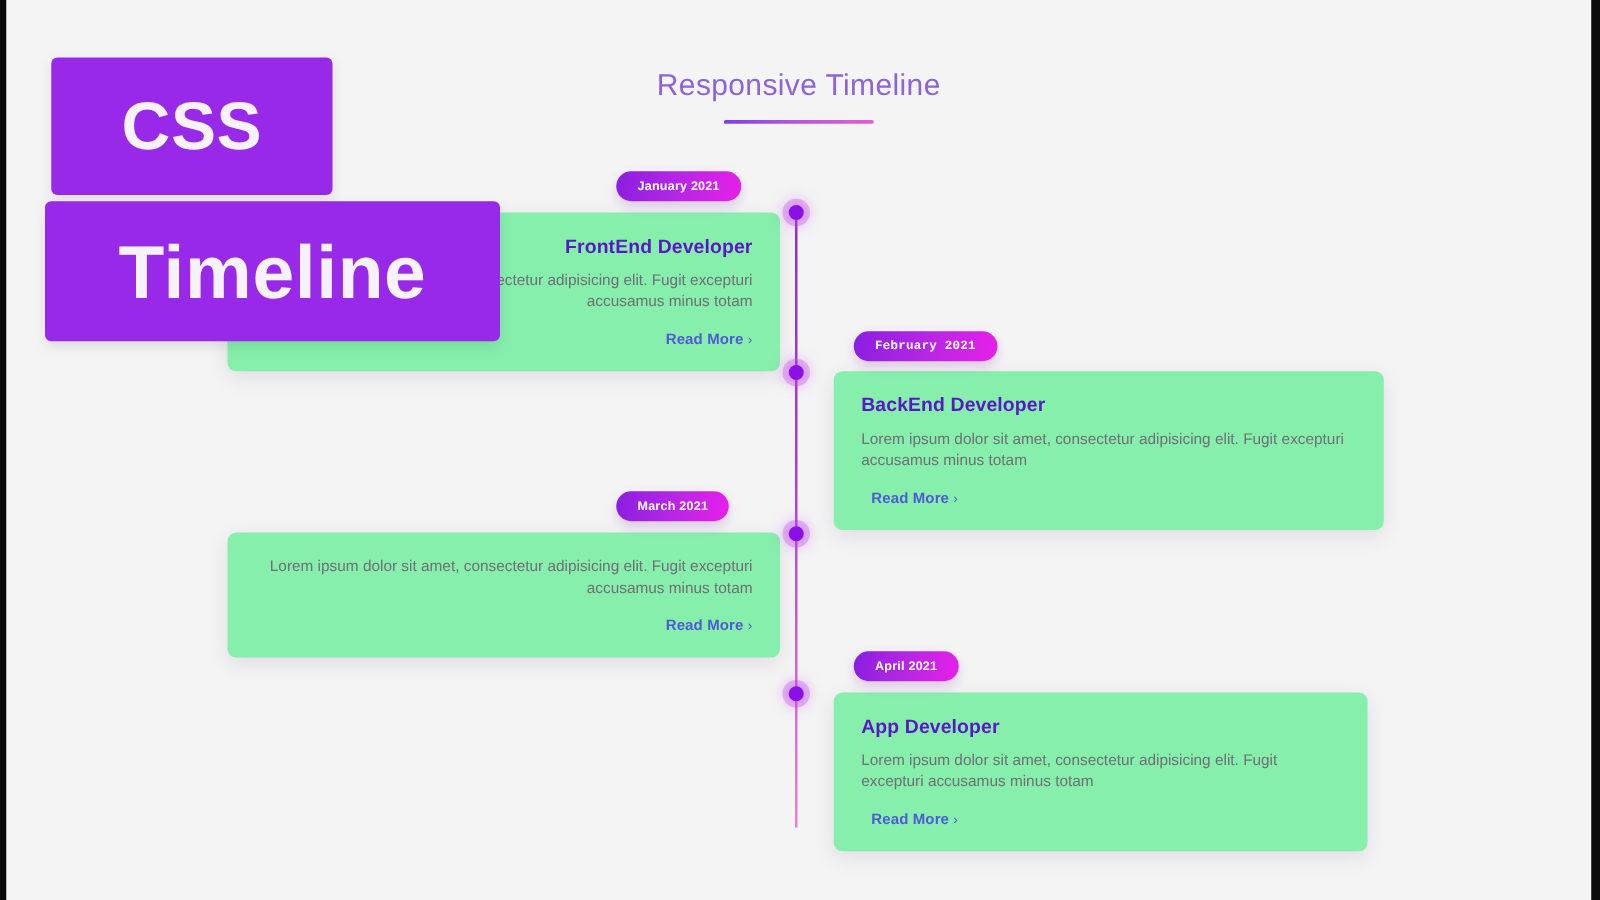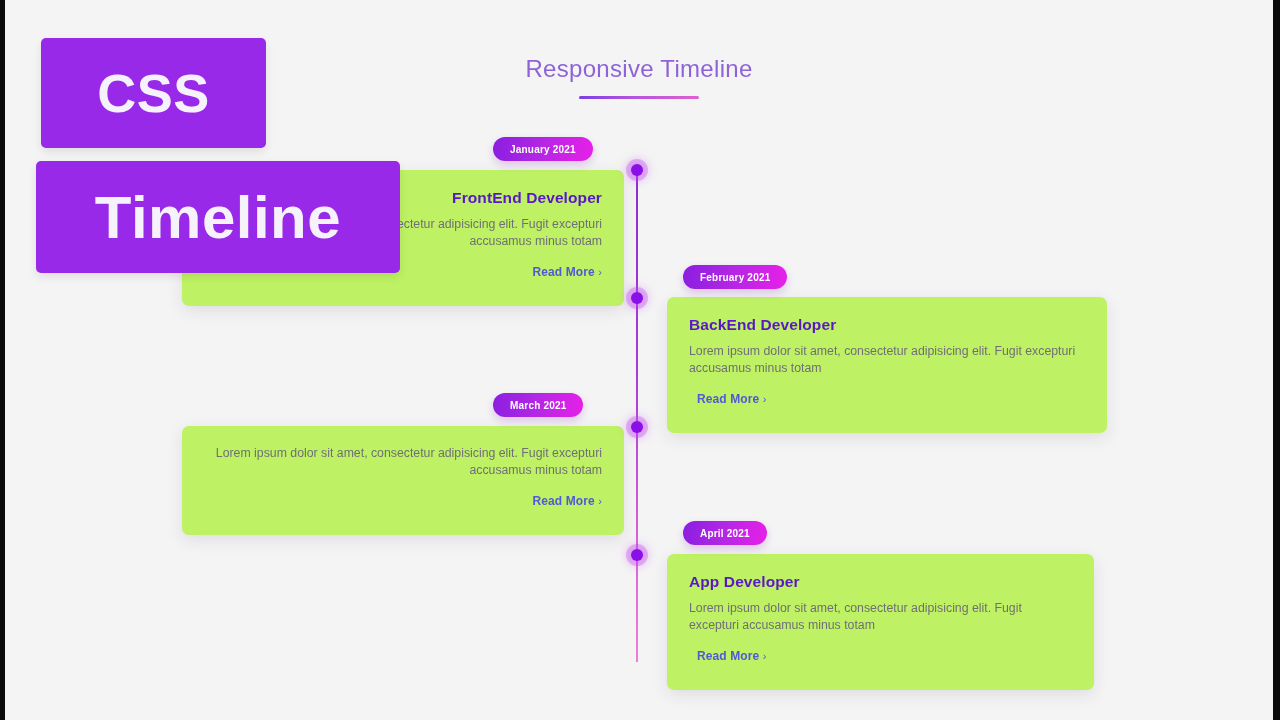--- a/index.html
+++ b/index.html
@@ -47,21 +47,21 @@
     border-radius:5px;
     color:#f6f2fb;
     font-weight:700;
     display:flex;
     align-items:center;
     justify-content:center;
     box-shadow:0 4px 10px rgba(0,0,0,.09);
     z-index:40;
   }
   #ovl-css {
-    left:36px; top:38px; width:225px; height:110px;
+    left:36px; top:46px; width:225px; height:110px;
     font-size:54px; letter-spacing:.5px;
   }
   #ovl-timeline {
     left:31px; top:161px; width:364px; height:112px;
     font-size:60px; letter-spacing:.5px;
   }
 
   
   #timeline {
     position:absolute;
@@ -101,24 +101,24 @@
     display:flex;
     align-items:center;
     justify-content:center;
     white-space:nowrap;
     box-shadow:0 4px 9px rgba(120,20,180,.20);
     z-index:20;
   }
 
   .card {
     position:absolute;
-    background:#bef264;
+    background:#86efac;
     border-radius:7px;
     box-shadow:0 5px 16px rgba(60,40,90,.11);
-    padding:19px 22px 26px;
+    padding:19px 22px 17px;
     z-index:10;
   }
   .card .ctitle {
     color:#5a17c7;
     font-size:15.5px;
     font-weight:700;
     letter-spacing:.1px;
     margin-bottom:9px;
   }
   .card .cbody {
@@ -145,21 +145,21 @@
   .side-left .cfoot { display:block; }
 
   .side-right .cfoot { display:block; text-align:left; }
 
   
   #row1 .badge { left:488px; top:137px; }
   #row1 .dot   { top:164px; }
   #row1 .card  { left:177px; top:170px; width:442px; }
 
   
-  #row2 .badge { left:678px; top:265px; }
+  #row2 .badge { left:678px; top:265px;font-family:Liberation Mono, monospace; }
   #row2 .dot   { top:292px; }
   #row2 .card  { left:662px; top:297px; width:440px; }
 
   
   #row3 .badge { left:488px; top:393px; }
   #row3 .dot   { top:421px; }
   #row3 .card  { left:177px; top:426px; width:442px; }
 
   
   #row4 .badge { left:678px; top:521px; }

